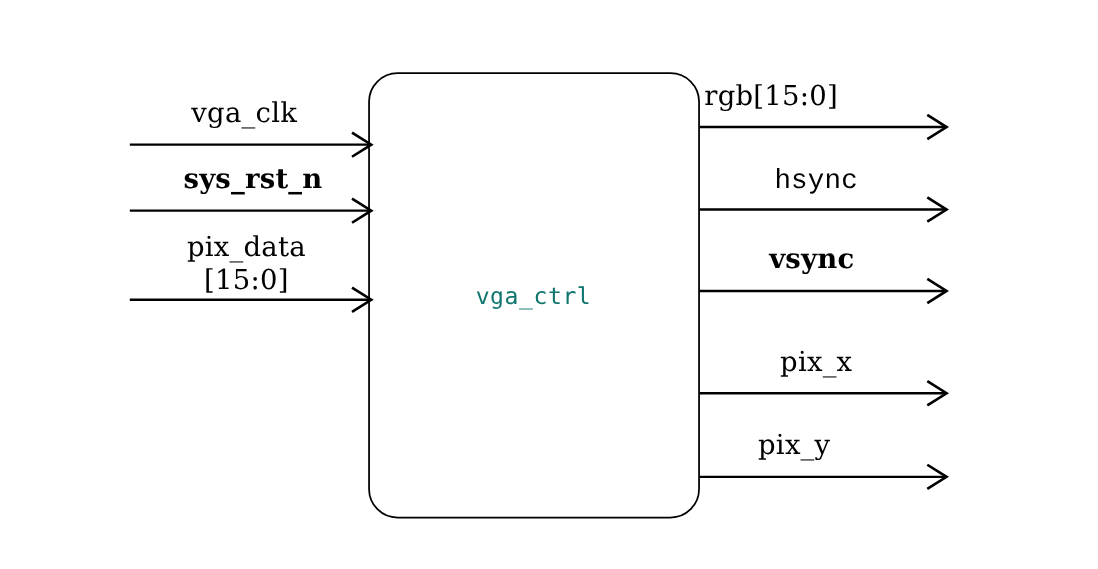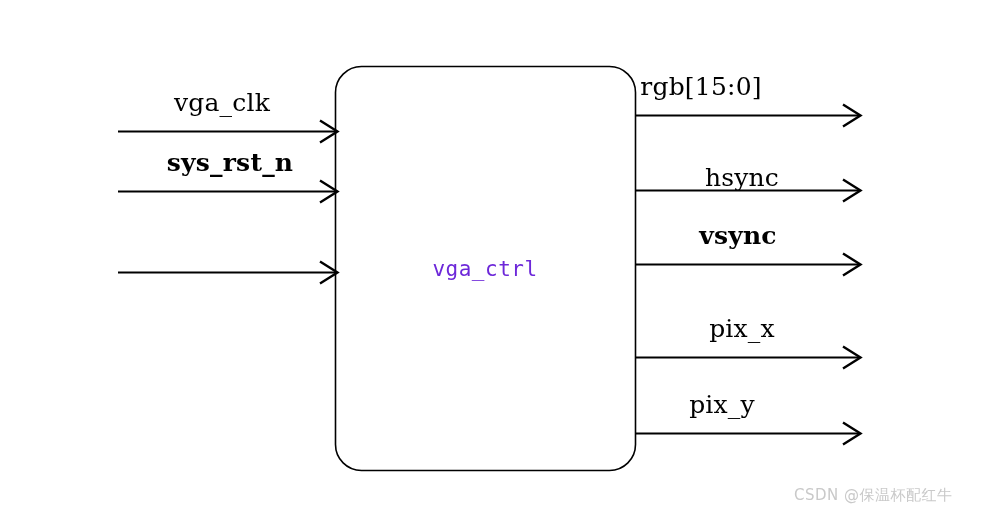--- a/index.html
+++ b/index.html
@@ -35,21 +35,21 @@
     text-align: center;
     line-height: 29px;
   }
   .port-label.two-line {
     line-height: 30px;
   }
   .module-label {
     position: absolute;
     font-family: "DejaVu Sans Mono", "Liberation Mono", monospace;
     font-size: 21px;
-    color: #6d28d9;
+    color: #0f766e;
     white-space: nowrap;
     transform: translate(-50%, -50%);
     letter-spacing: 0.5px;
   }
   .watermark {
     position: absolute;
     font-family: "DejaVu Sans", "Liberation Sans", sans-serif;
     font-size: 15px;
     color: #c9c9c9;
     white-space: nowrap;
@@ -98,24 +98,27 @@
         </g>
       </g>
   </svg>
 
   <div class="port-label two-line" style="left: 222px; top: 88px;">
     <div>vga_clk</div>
   </div>
   <div class="port-label two-line" style="left: 230px; top: 148px; font-weight: bold;">
     <div>sys_rst_n</div>
   </div>
+  <div class="port-label two-line" style="left: 224px; top: 210px;">
+    <div>pix_data</div>
+    <div>[15:0]</div>
+  </div>
 
   <div class="port-label" style="left: 701px; top: 72px;">rgb[15:0]</div>
-  <div class="port-label" style="left: 742px; top: 163px;">hsync</div>
+  <div class="port-label" style="left: 742px; top: 150px; font-family: Liberation Mono, monospace;">hsync</div>
   <div class="port-label" style="left: 738px; top: 221px; font-weight: bold;">vsync</div>
   <div class="port-label" style="left: 742px; top: 314px; text-align: right;">pix_x</div>
   <div class="port-label" style="left: 722px; top: 390px;">pix_y</div>
 
   <div class="module-label" style="left: 485px; top: 269px;">vga_ctrl</div>
 
-  <div class="watermark" style="left: 794px; top: 486px; color: rgb(201, 201, 201);">CSDN @保温杯配红牛</div>
 
 </div>
 
 </body></html>

